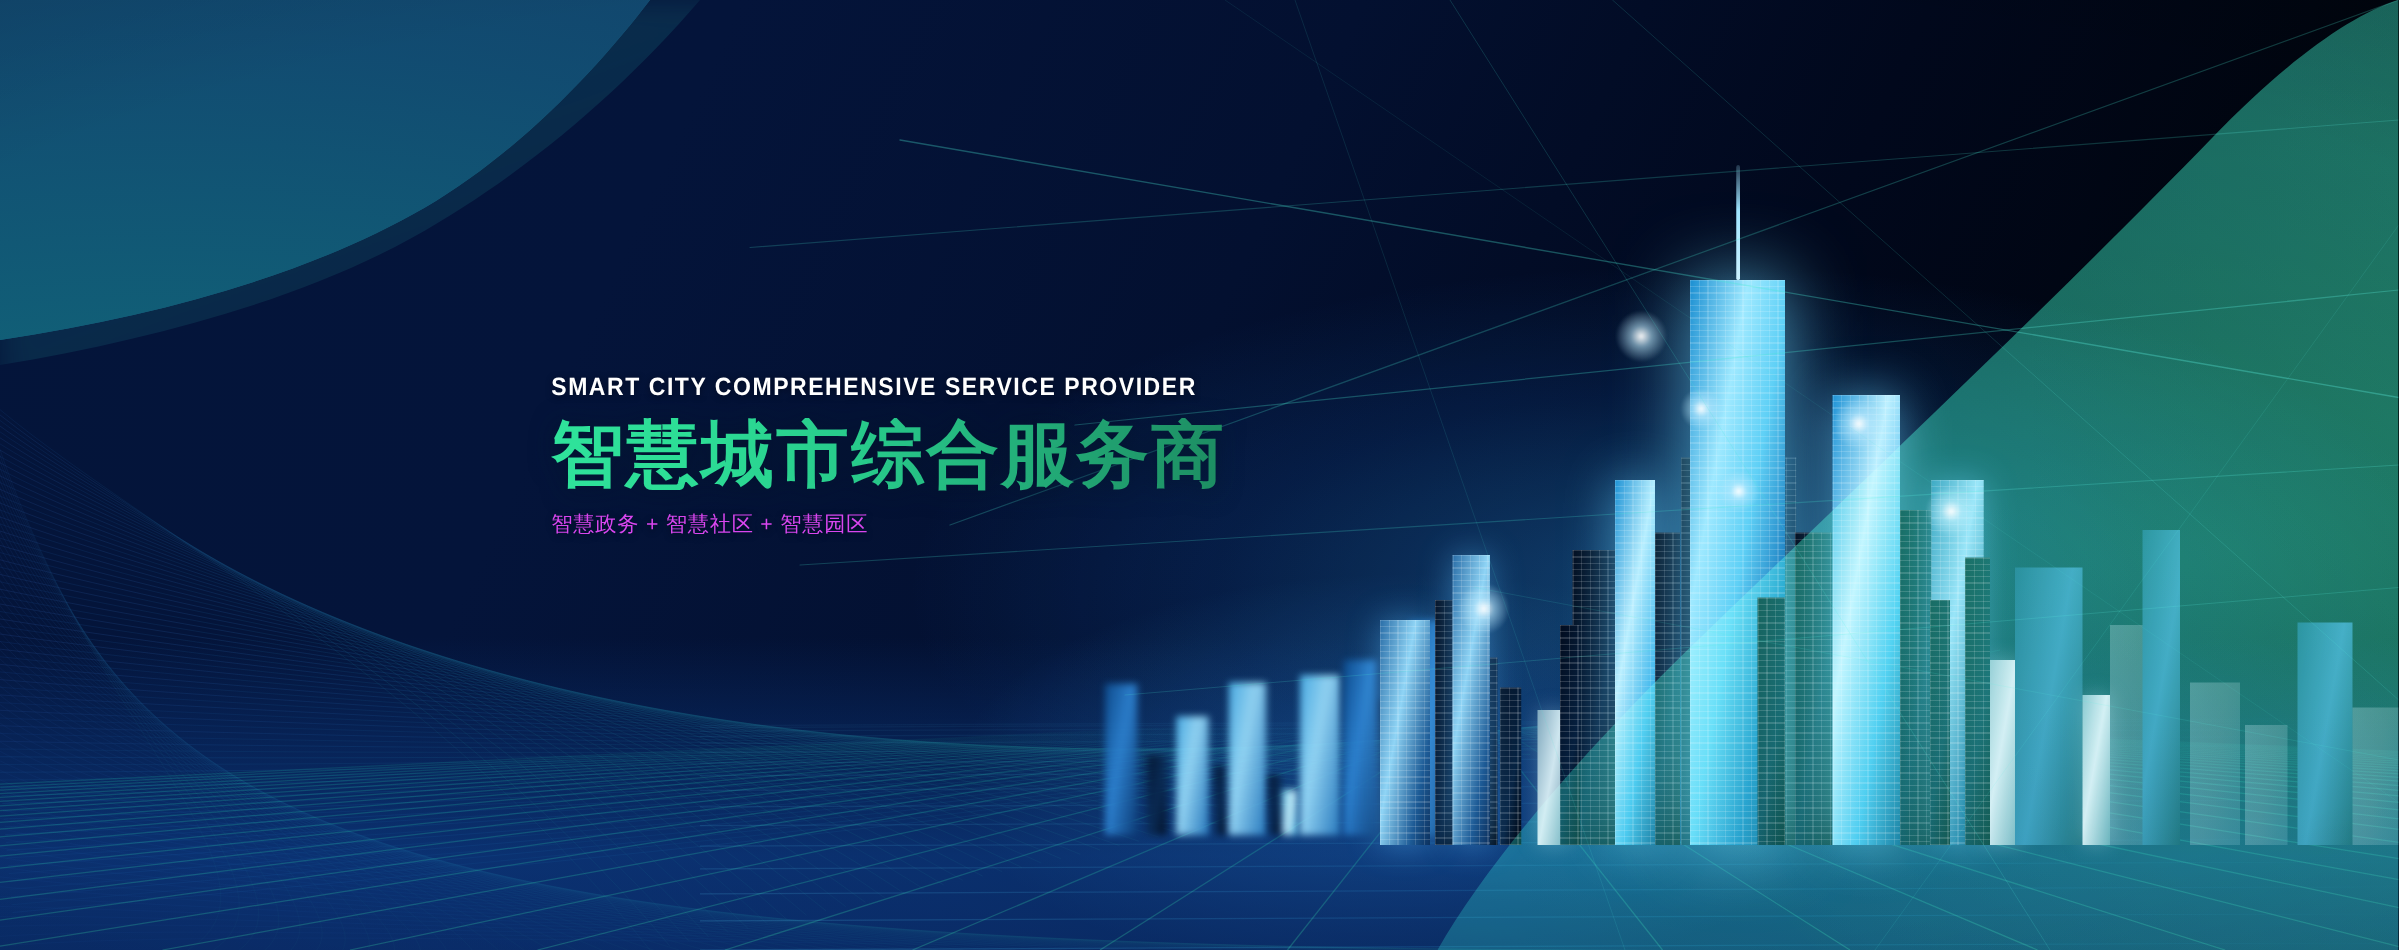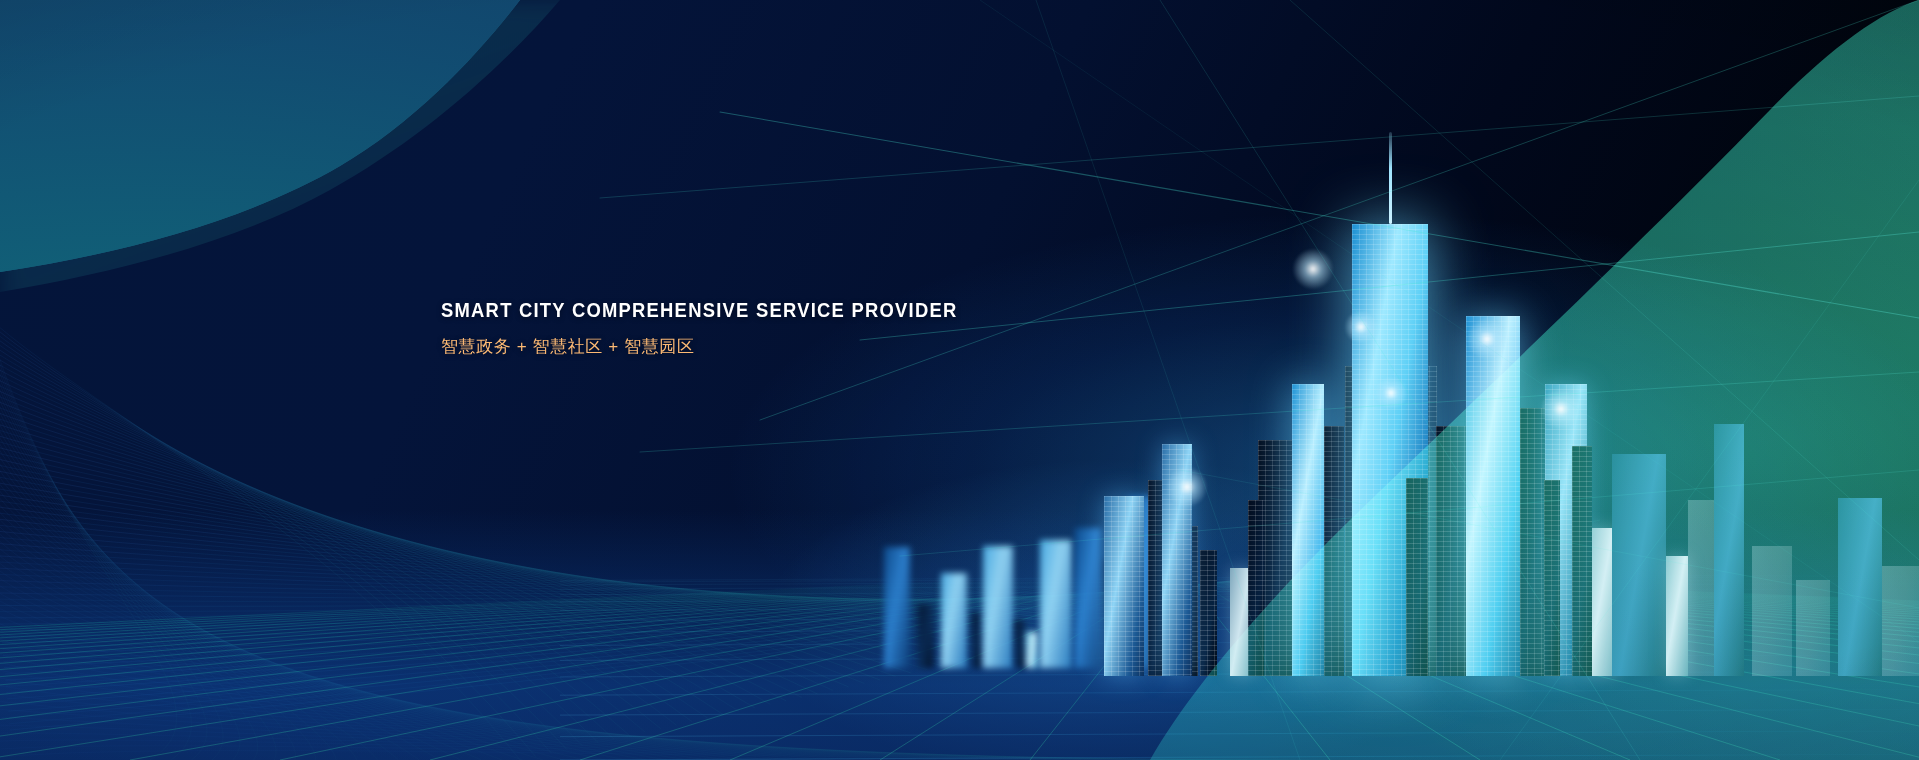--- a/index.html
+++ b/index.html
@@ -124,21 +124,21 @@
     color:transparent;
     -webkit-text-fill-color:transparent;
     filter:drop-shadow(0 2px 10px rgba(0,20,40,.6));
   }
 
   #subline{
     margin:18px 0 0 0;
     font-size:17px;
     line-height:1;
     font-weight:400;
-    color:#fdba74;
+    color:#d946ef;
     letter-spacing:.6px;
     white-space:nowrap;
     text-shadow:0 1px 5px rgba(0,10,30,.8);
   }
 
   
   #vignette{
     background:radial-gradient(130% 110% at 50% 50%, rgba(0,0,0,0) 48%, rgba(0,0,0,.35) 100%);
   }
 </style>
@@ -510,17 +510,18 @@
         <line x1="980" y1="0" x2="1919" y2="642" stroke-width="0.6" stroke-opacity="0.12"></line>
         <line x1="1919" y1="608" x2="1180" y2="470" stroke-width="0.7" stroke-opacity="0.16"></line>
       </g>
   </svg>
 
   <div class="layer" id="greenblob"></div>
   <div class="layer" id="greenblob-edge"></div>
 
   <div id="copy">
     <p id="eyebrow">SMART CITY COMPREHENSIVE SERVICE PROVIDER</p>
+    <h1 id="headline">智慧城市综合服务商</h1>
     <p id="subline">智慧政务 + 智慧社区 + 智慧园区</p>
   </div>
 
   <div class="layer" id="vignette"></div>
 </div>
 
 </body></html>

